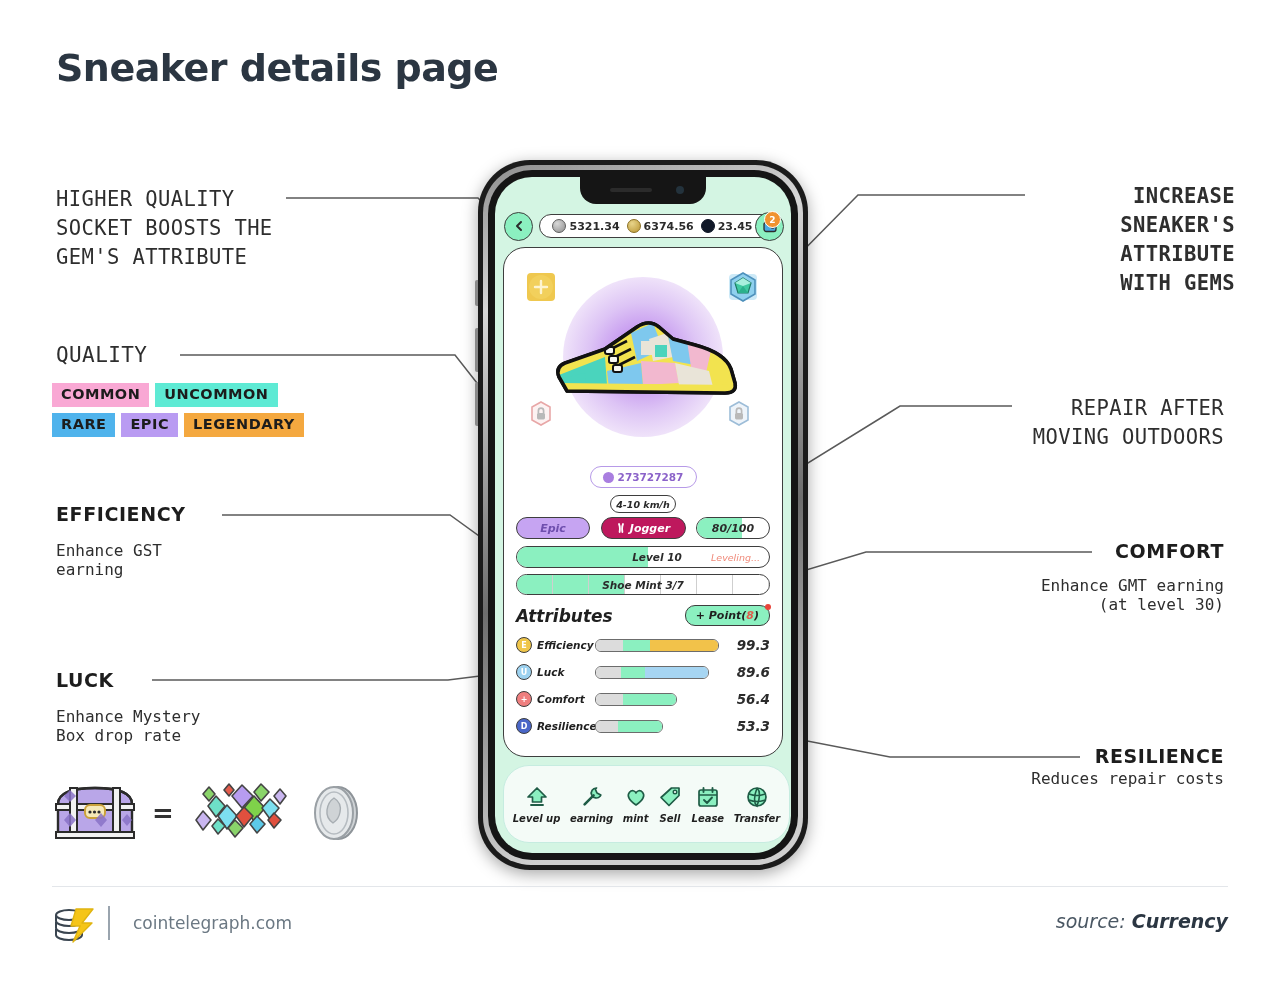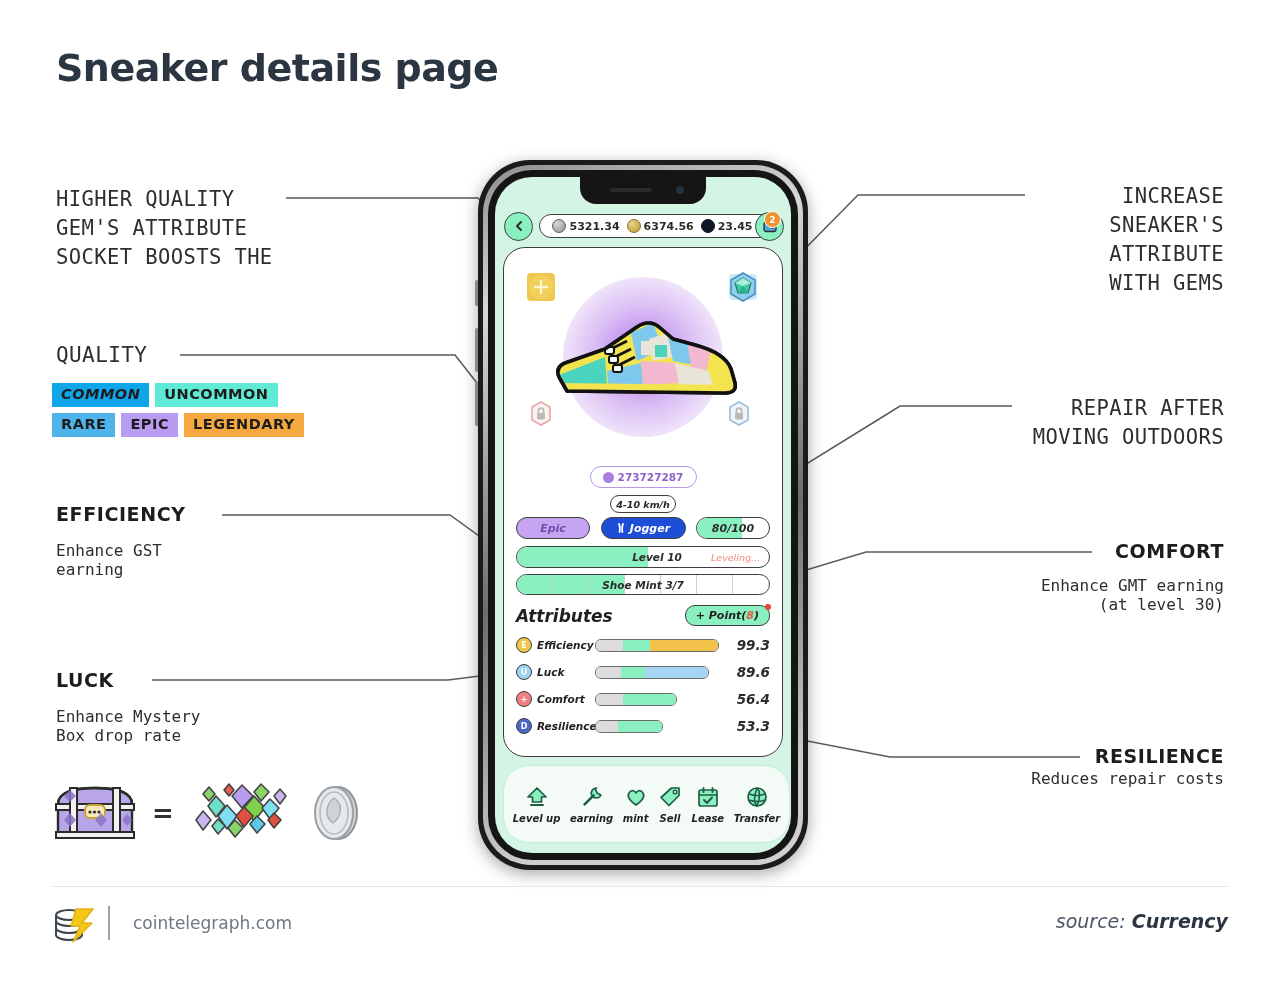--- a/index.html
+++ b/index.html
@@ -28,21 +28,21 @@
   
   .leads{position:absolute;inset:0;pointer-events:none;}
 
   
   .qrow{position:absolute;display:flex;gap:6px;}
   .badge{
     font-family:"DejaVu Sans",sans-serif;font-weight:700;font-size:14.5px;
     letter-spacing:.5px;color:#1c1c1c;padding:4px 9px 5px;line-height:1;
     display:inline-block;
   }
-  .b-common{background:#0ea5e9;font-style:italic;}
+  .b-common{background:#f9a8d4;}
   .b-uncommon{background:#5eead4;}
   .b-rare{background:#4fb3ec;}
   .b-epic{background:#b99bf2;}
   .b-legendary{background:#f4a83f;}
 
   
   .boxrow{position:absolute;left:52px;top:782px;display:flex;align-items:center;gap:14px;}
   .eqs{font-family:"DejaVu Sans",sans-serif;font-size:26px;color:#333;font-weight:600;}
 
   
@@ -140,21 +140,21 @@
   .chiprow{
     display:flex;align-items:center;justify-content:space-between;gap:5px;
     padding:4px 12px 0;box-sizing:border-box;
   }
   .chip{
     height:22px;border:1.5px solid #3e3e3e;border-radius:12px;display:flex;align-items:center;
     justify-content:center;gap:3px;font-family:"DejaVu Sans",sans-serif;font-size:11px;
     font-weight:700;font-style:italic;box-sizing:border-box;
   }
   .chip-q{width:74px;background:#c6a4f2;color:#6f4fae;}
-  .chip-t{width:85px;background:#1d4ed8;color:#fff;}
+  .chip-t{width:85px;background:#be185d;color:#fff;}
   .chip-d{width:74px;background:#fff;color:#2b2b2b;position:relative;overflow:hidden;}
   .chip-d .fill{position:absolute;left:0;top:0;bottom:0;width:62%;background:#8bf0c0;}
   .chip-d .lbl{position:relative;z-index:2;}
 
   .barline{
     margin:7px 12px 0;height:20px;border:1.5px solid #3e3e3e;border-radius:11px;background:#fff;
     position:relative;overflow:hidden;display:flex;align-items:center;
   }
   .barline .fill{position:absolute;left:0;top:0;bottom:0;background:#8bf0c0;}
   .barline .ctr{
@@ -242,22 +242,22 @@
       <path d="M152,680 L448,680 L610,660"></path>
       <path d="M1025,195 L858,195 L782,272"></path>
       <path d="M1012,406 L900,406 L884,416 L748,500"></path>
       <path d="M1092,552 L866,552 L700,602"></path>
       <path d="M1080,757 L890,757 L688,718"></path>
     </g>
   </svg>
 
   <div class="anno mono" style="left:56px;top:185px;">
     <div>HIGHER QUALITY</div>
+    <div>SOCKET BOOSTS THE</div>
     <div>GEM'S ATTRIBUTE</div>
-    <div>SOCKET BOOSTS THE</div>
   </div>
 
   <div class="anno mono" style="left:56px;top:341px;font-size:21px;">QUALITY</div>
 
   <div class="qrow" style="left:52px;top:383px;">
     <span class="badge b-common">COMMON</span>
     <span class="badge b-uncommon">UNCOMMON</span>
   </div>
   <div class="qrow" style="left:52px;top:413px;">
     <span class="badge b-rare">RARE</span>
@@ -324,21 +324,21 @@
       </g>
     </svg>
     <svg width="52" height="62" viewBox="0 0 52 62">
       <ellipse cx="28" cy="31" rx="19" ry="26" fill="#cfd3d6" stroke="#8e9499" stroke-width="2"></ellipse>
       <ellipse cx="24" cy="31" rx="19" ry="26" fill="#e6e9eb" stroke="#9aa0a5" stroke-width="2"></ellipse>
       <ellipse cx="24" cy="31" rx="14" ry="21" fill="none" stroke="#b6bcc1" stroke-width="1.6"></ellipse>
       <path d="M24,16 q8,5 6,14 q-1,7 -7,11 q-7,-5 -6,-13 q1,-8 7,-12 Z" fill="#cfd3d6" stroke="#a7adb2" stroke-width="1.4"></path>
     </svg>
   </div>
 
-  <div class="anno mono right" style="right:56px;top:182px;">
+  <div class="anno mono right" style="right:45px;top:182px;font-weight:bold;">
     <div>INCREASE</div>
     <div>SNEAKER'S</div>
     <div>ATTRIBUTE</div>
     <div>WITH GEMS</div>
   </div>
 
   <div class="anno mono right" style="right:56px;top:394px;">
     <div>REPAIR AFTER</div>
     <div>MOVING OUTDOORS</div>
   </div>

